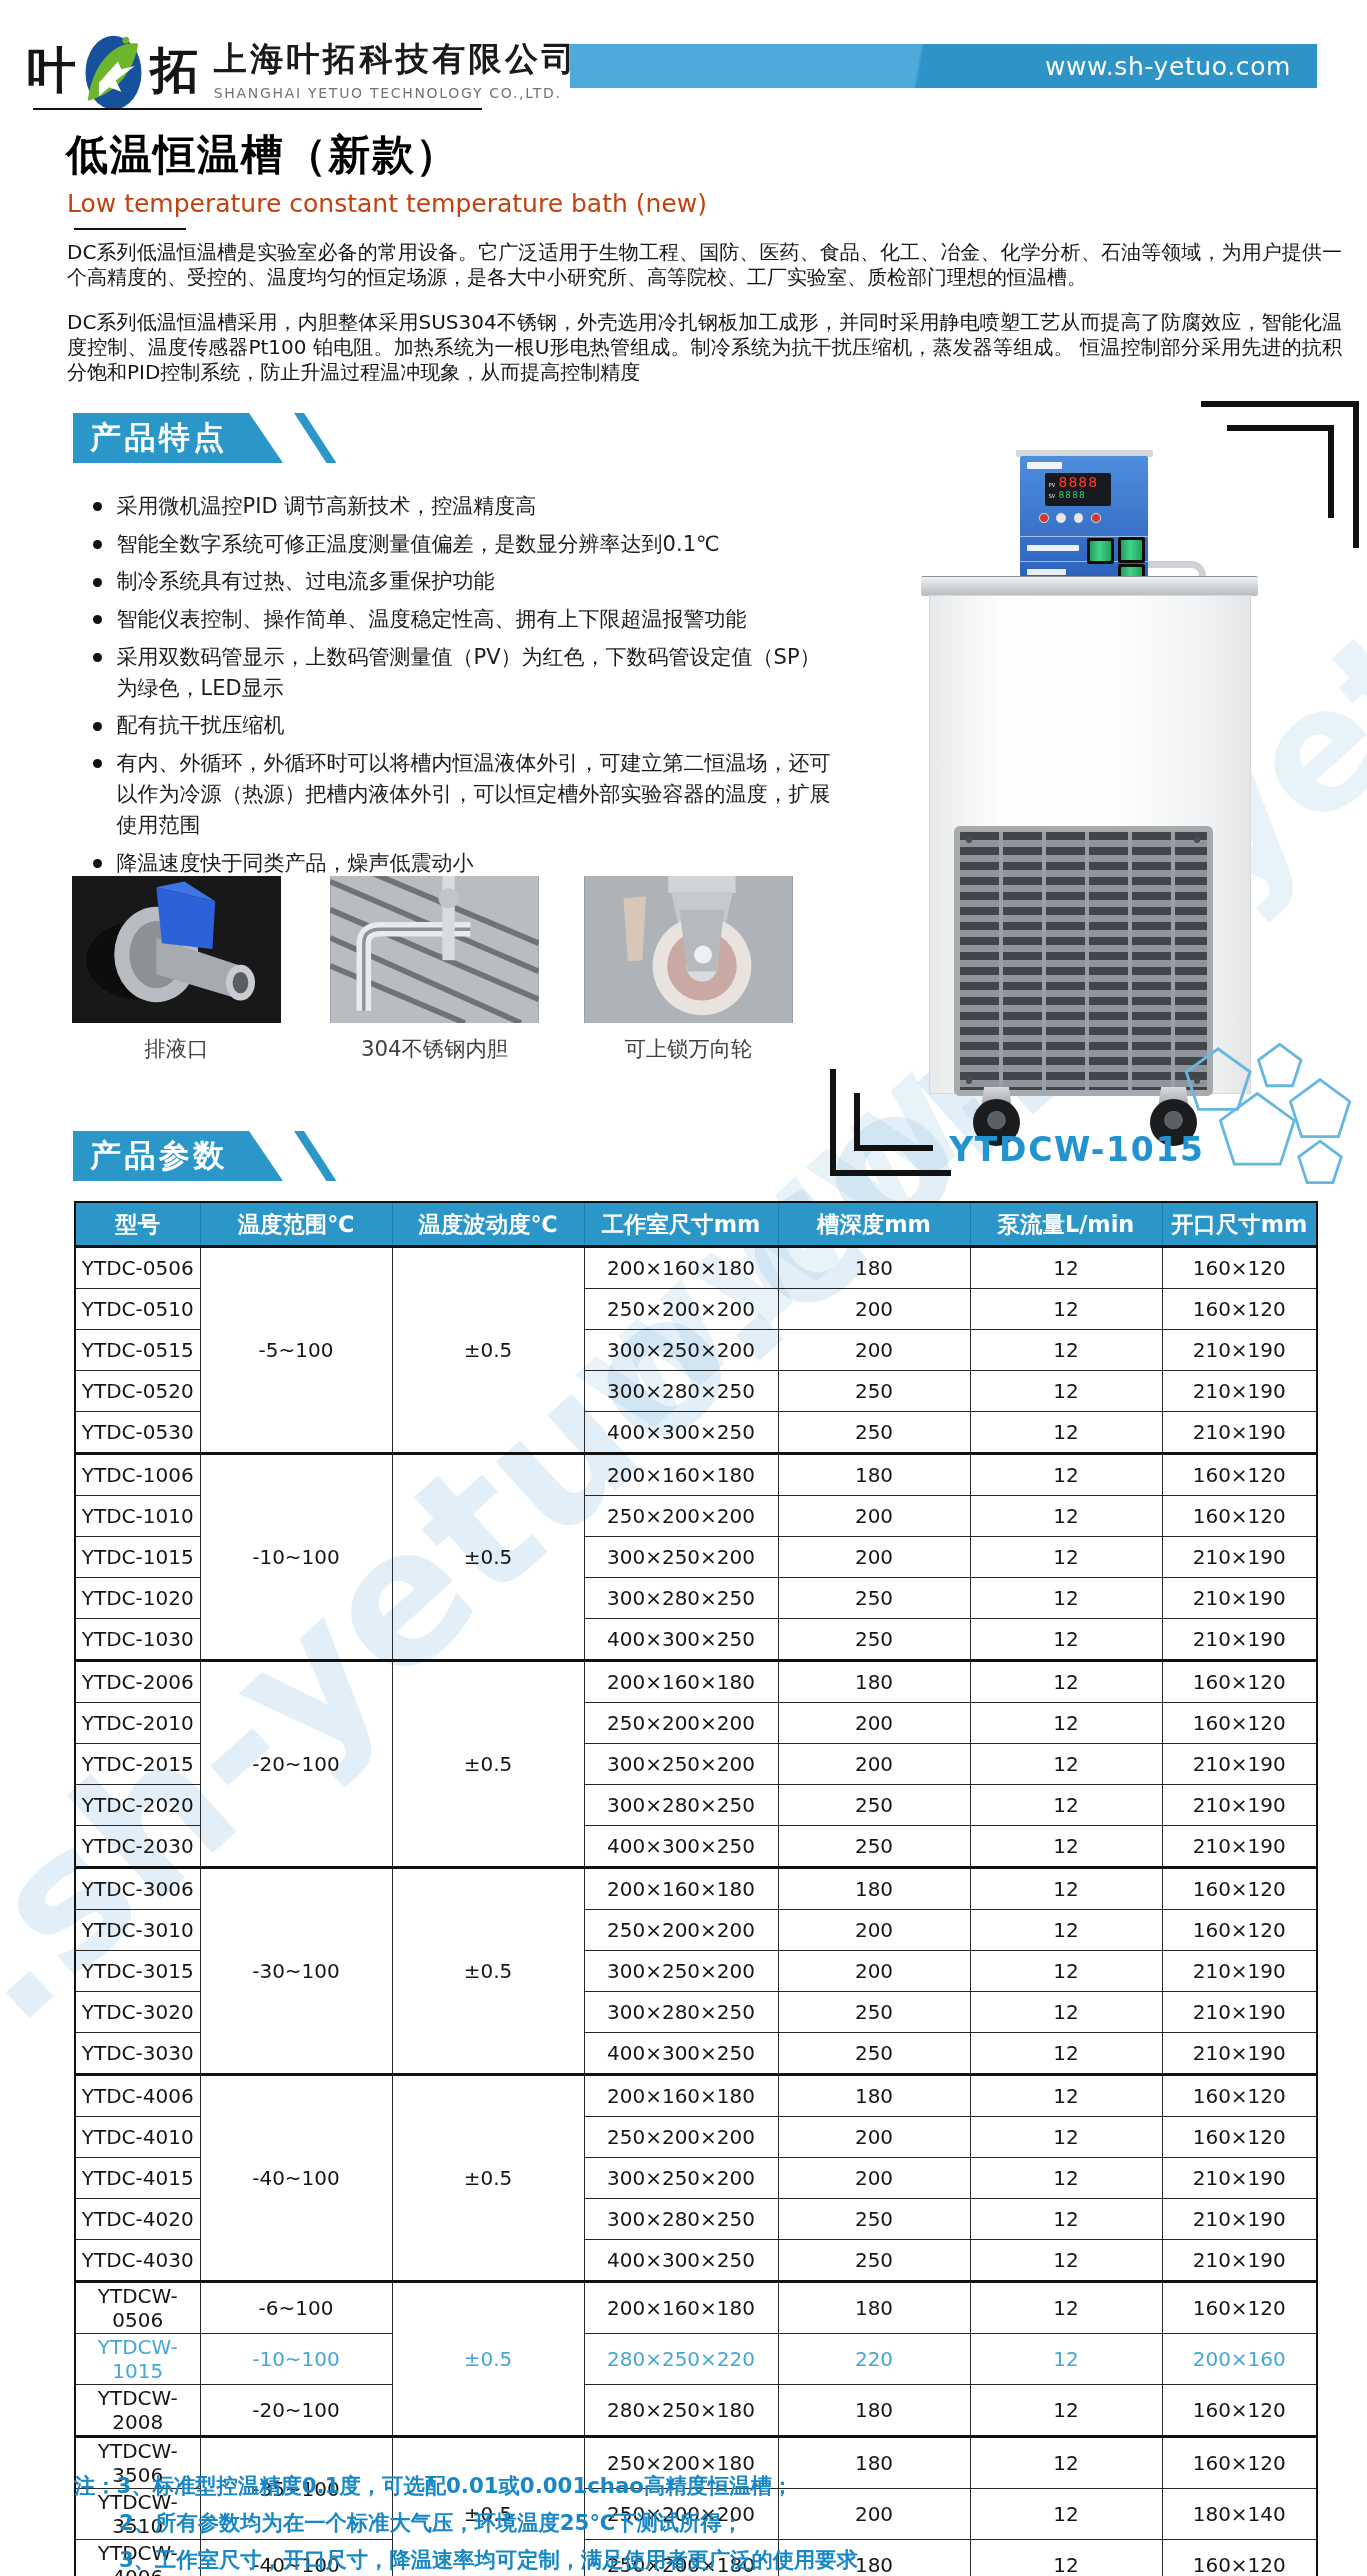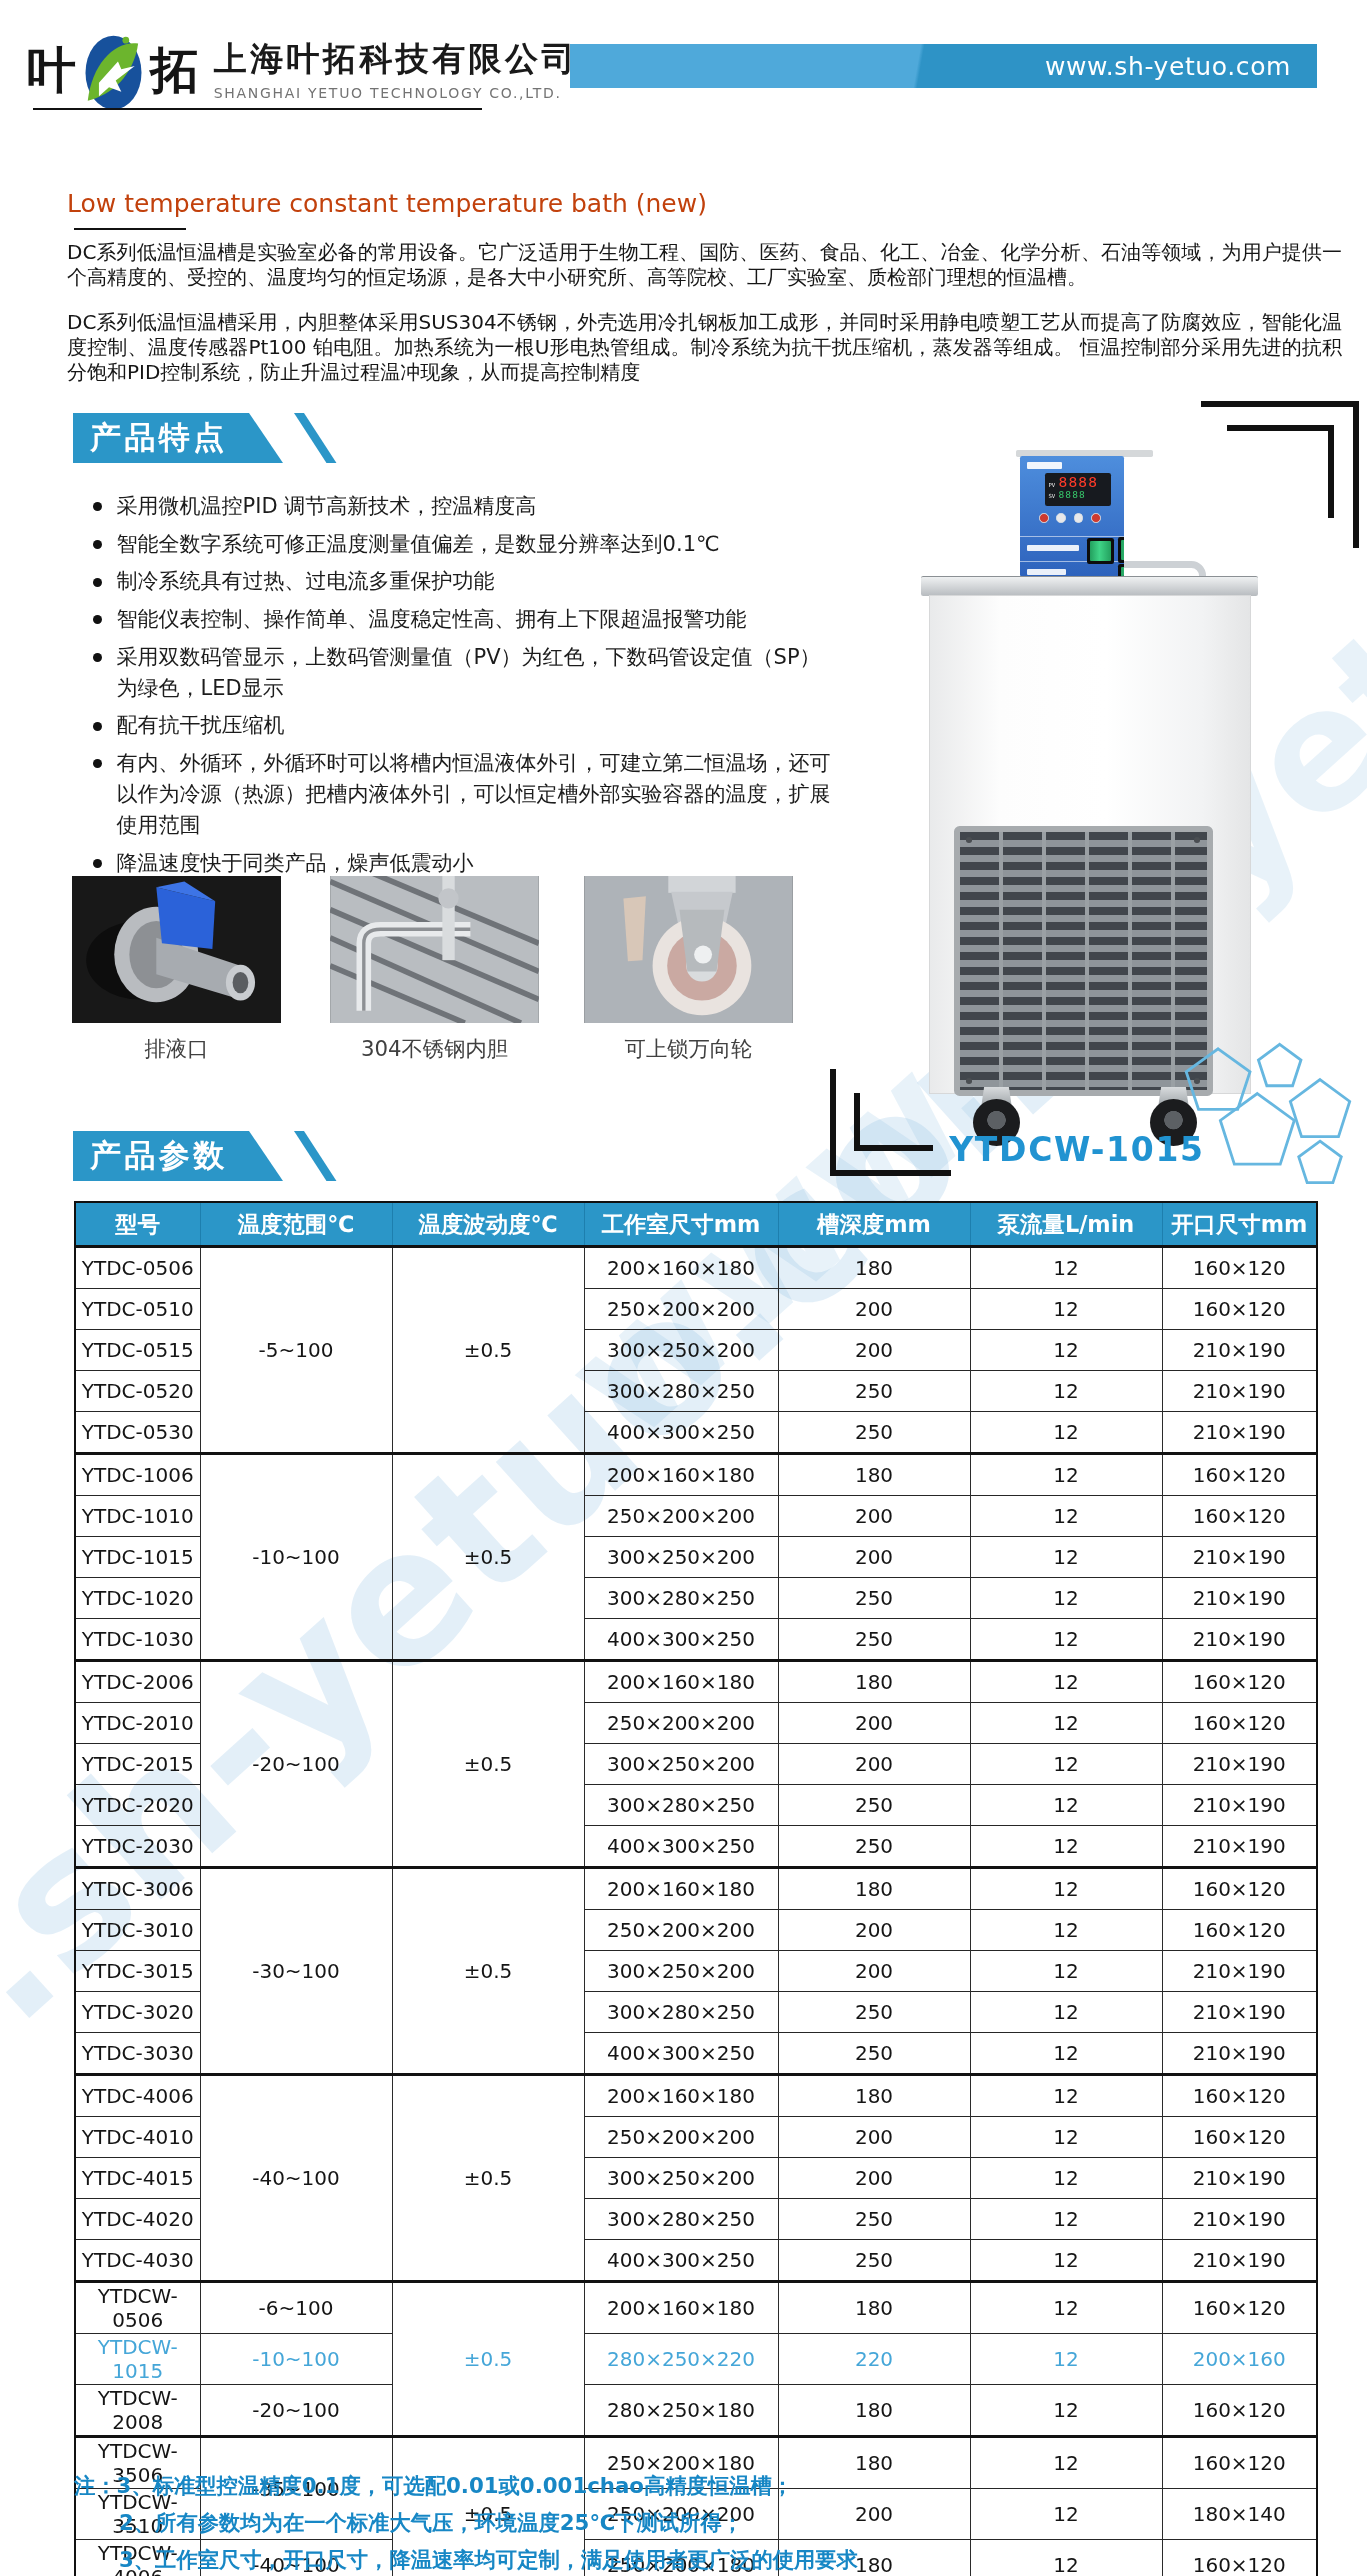--- a/index.html
+++ b/index.html
@@ -46,21 +46,21 @@
   .feat-dot{flex:0 0 9px;width:9px;height:9px;border-radius:50%;background:#111;margin:11.2px 14.6px 0 0;}
   .feat-text{font-size:21px;line-height:31px;color:#1c1c1c;}
 
   
   .photo{top:876px;width:209px;height:147px;overflow:hidden;background:#222;}
   .caption{top:1034px;font-size:21.3px;color:#404040;text-align:center;width:209px;}
 
   
   .handle{left:1038px;top:561px;width:168px;height:40px;border:7.9px solid #cdd1d5;border-radius:14.6px;box-sizing:border-box;}
   .panel-cap{left:1016px;top:450px;width:137px;height:6.7px;background:#d5d8da;border-radius:1.7px;}
-  .panel{left:1020px;top:456px;width:104px;height:121px;background:linear-gradient(180deg,#4e8edd,#2d62bc);
+  .panel{left:1020px;top:456px;width:128px;height:121px;background:linear-gradient(180deg,#4e8edd,#2d62bc);
          border-radius:2.2px;overflow:hidden;}
   .panel-brand{position:absolute;left:6.7px;top:5.6px;width:35px;height:7.9px;background:rgba(255,255,255,.92);border-radius:1.1px;}
   .panel-display{position:absolute;left:25px;top:17px;width:66px;height:33px;background:#171a1f;border-radius:2.2px;
                  padding:2.2px 3.4px;box-sizing:border-box;}
   .pv-row,.sv-row{display:flex;align-items:baseline;gap:3.4px;font-family:"DejaVu Sans Mono",monospace;}
   .pv-lab,.sv-lab{color:#eee;font-size:5.6px;}
   .pv-dig{color:#ff3b2a;font-size:14.6px;letter-spacing:1.1px;line-height:14.6px;}
   .sv-dig{color:#37c86b;font-size:9.5px;letter-spacing:1.1px;line-height:10px;}
   .panel-btns{position:absolute;left:19px;top:57px;display:flex;gap:7.9px;}
   .pbtn{width:9.5px;height:9.5px;border-radius:50%;border:1.1px solid #dde2e6;box-sizing:border-box;}
@@ -129,20 +129,21 @@
     <div class="company">
       <div class="company-cn">上海叶拓科技有限公司</div>
       <div class="company-en">SHANGHAI YETUO TECHNOLOGY CO.,LTD.</div>
     </div>
   </div>
   <div class="abs logo-underline"></div>
   <div class="abs banner" style="background:linear-gradient(100deg,#4FA9DA 0 46.5%,#2E93C6 47%);">
     <span class="banner-url">www.sh-yetuo.com</span>
   </div>
 
+  <div class="abs title-cn">低温恒温槽（新款）</div>
   <div class="abs title-en">Low temperature constant temperature bath (new)</div>
   <div class="abs title-dash"></div>
 
   <div class="abs para para1">DC系列低温恒温槽是实验室必备的常用设备。它广泛适用于生物工程、国防、医药、食品、化工、冶金、化学分析、石油等领域，为用户提供一个高精度的、受控的、温度均匀的恒定场源，是各大中小研究所、高等院校、工厂实验室、质检部门理想的恒温槽。</div>
   <div class="abs para para2">DC系列低温恒温槽采用，内胆整体采用SUS304不锈钢，外壳选用冷扎钢板加工成形，并同时采用静电喷塑工艺从而提高了防腐效应，智能化温度控制、温度传感器Pt100 铂电阻。加热系统为一根U形电热管组成。制冷系统为抗干扰压缩机，蒸发器等组成。 恒温控制部分采用先进的抗积分饱和PID控制系统，防止升温过程温冲现象，从而提高控制精度</div>
 
   <div class="abs badge feat-badge">
     <span class="badge-text">产品特点</span>
   </div>
   <div class="abs badge-stripe feat-stripe"></div>

